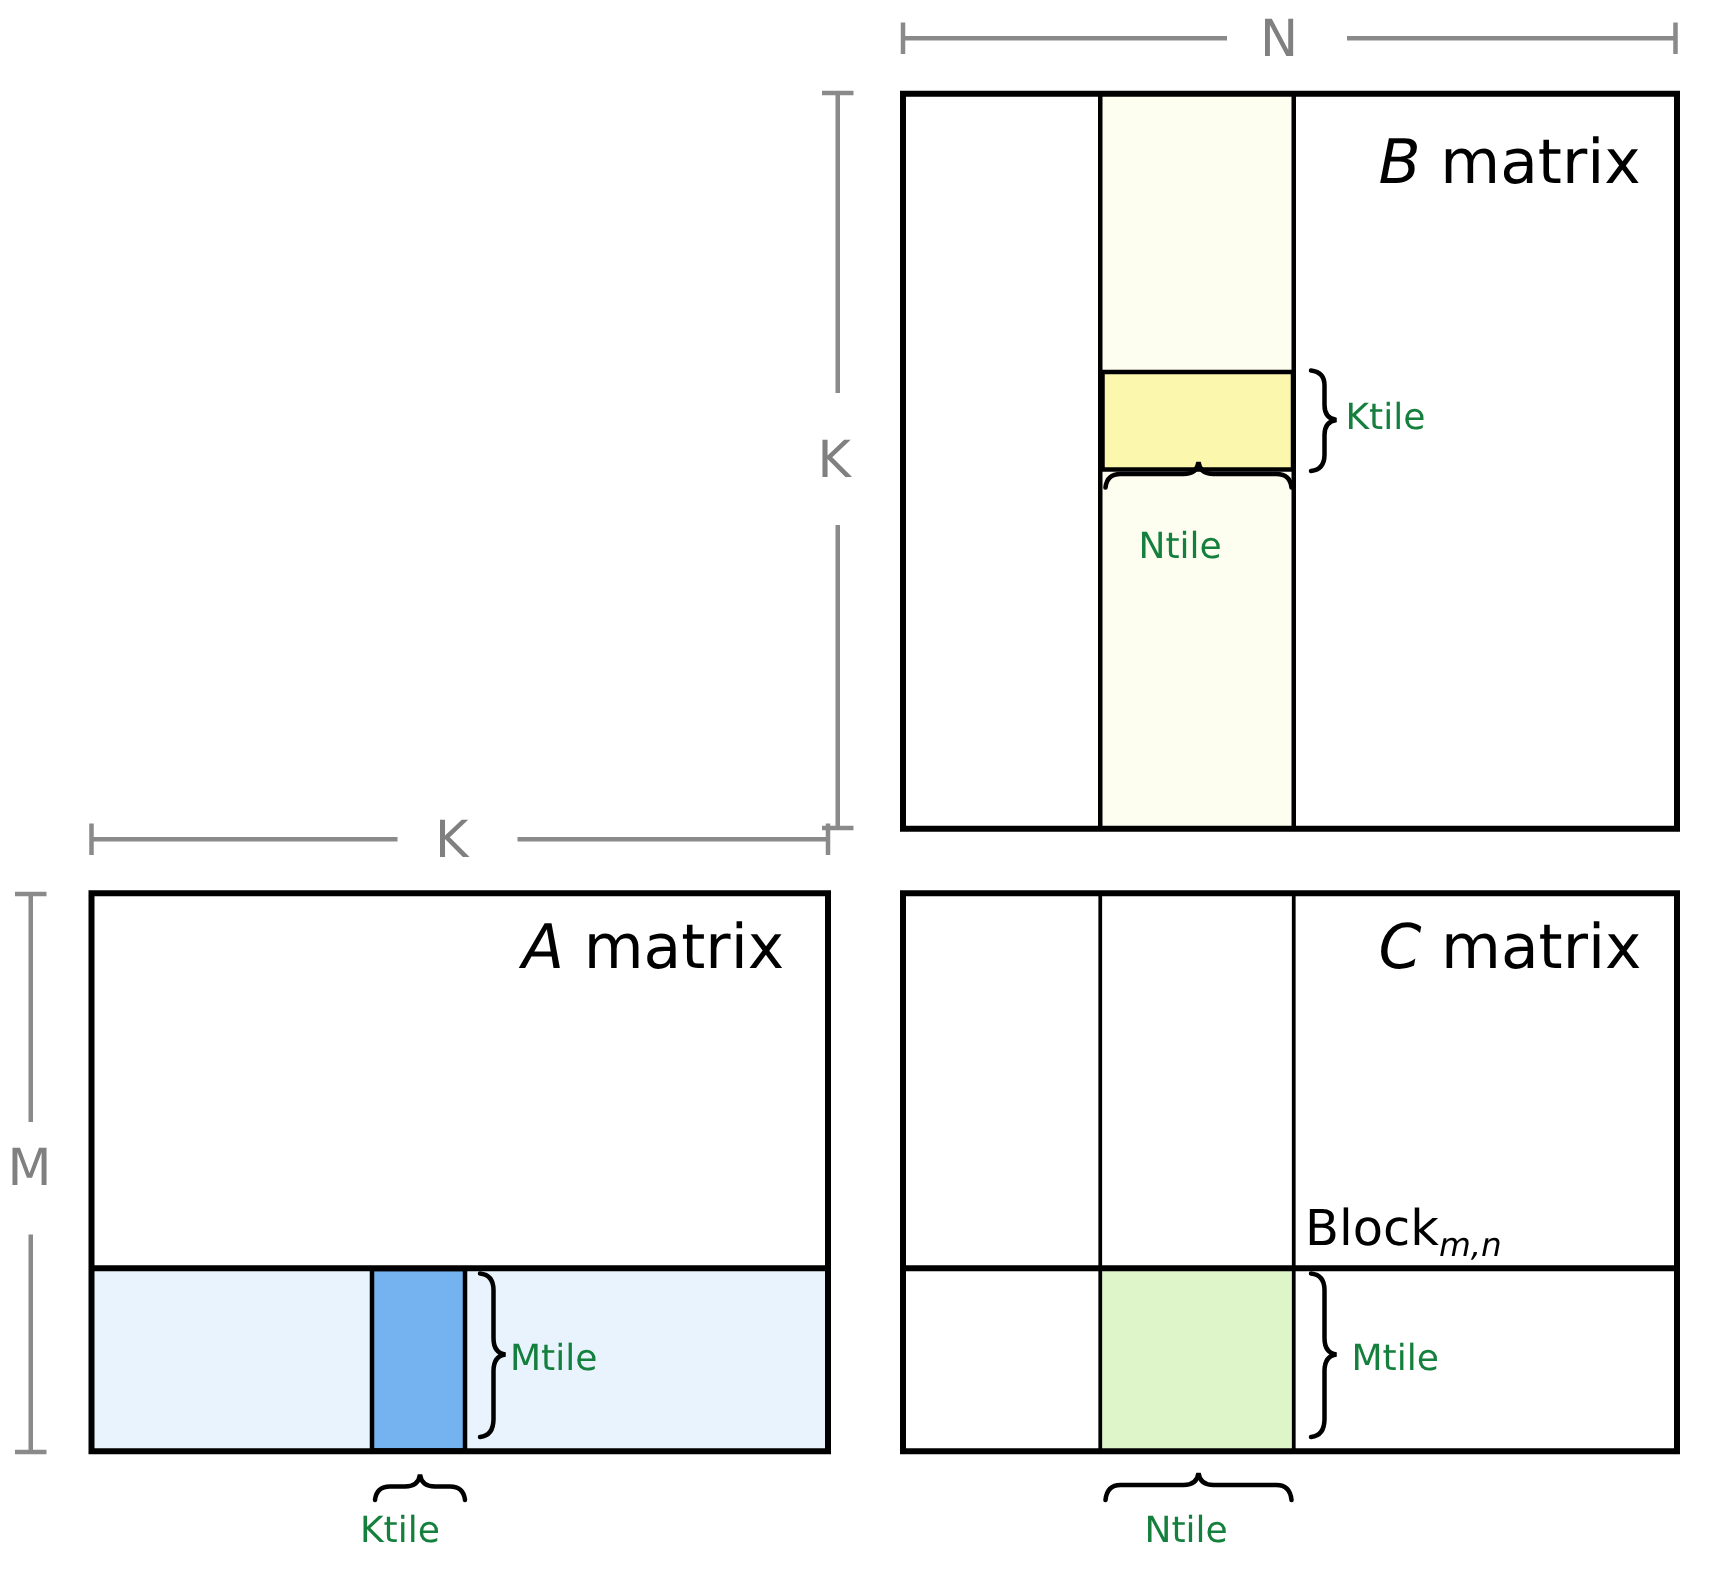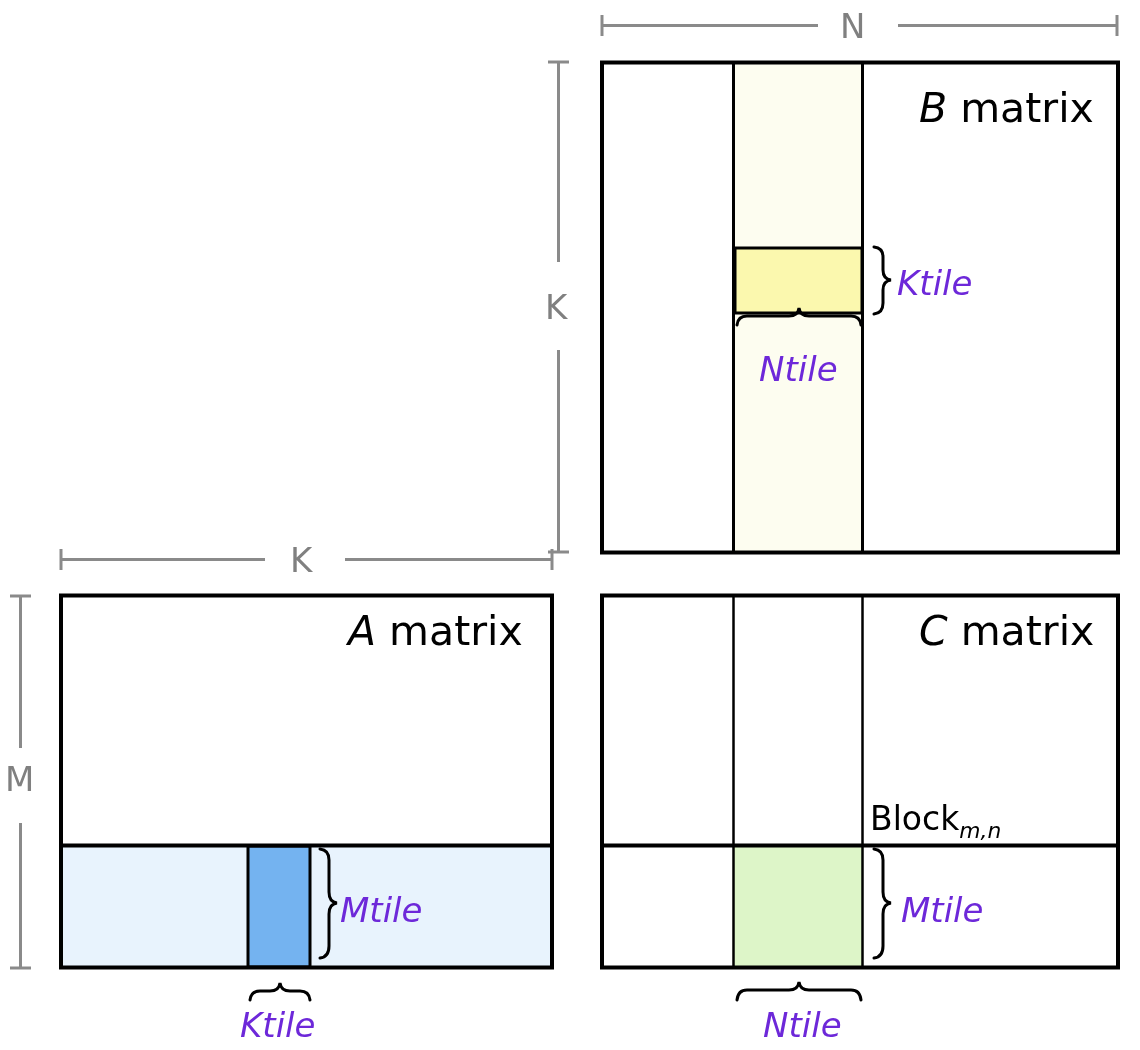--- a/index.html
+++ b/index.html
@@ -36,23 +36,22 @@
   }
   .dim-label {
     position: absolute;
     font-size: 34px;
     color: #808080;
     line-height: 1;
     white-space: nowrap;
   }
   .tile-label {
     position: absolute;
-    font-size: 34px;
-    font-style: italic;
-    color: #6d28d9;
+    font-size: 24px;
+    color: #15803d;
     line-height: 1;
     white-space: nowrap;
   }
   .block-label {
     position: absolute;
     font-size: 33px;
     color: #000;
     line-height: 1;
     white-space: nowrap;
     margin-top: 12px;

